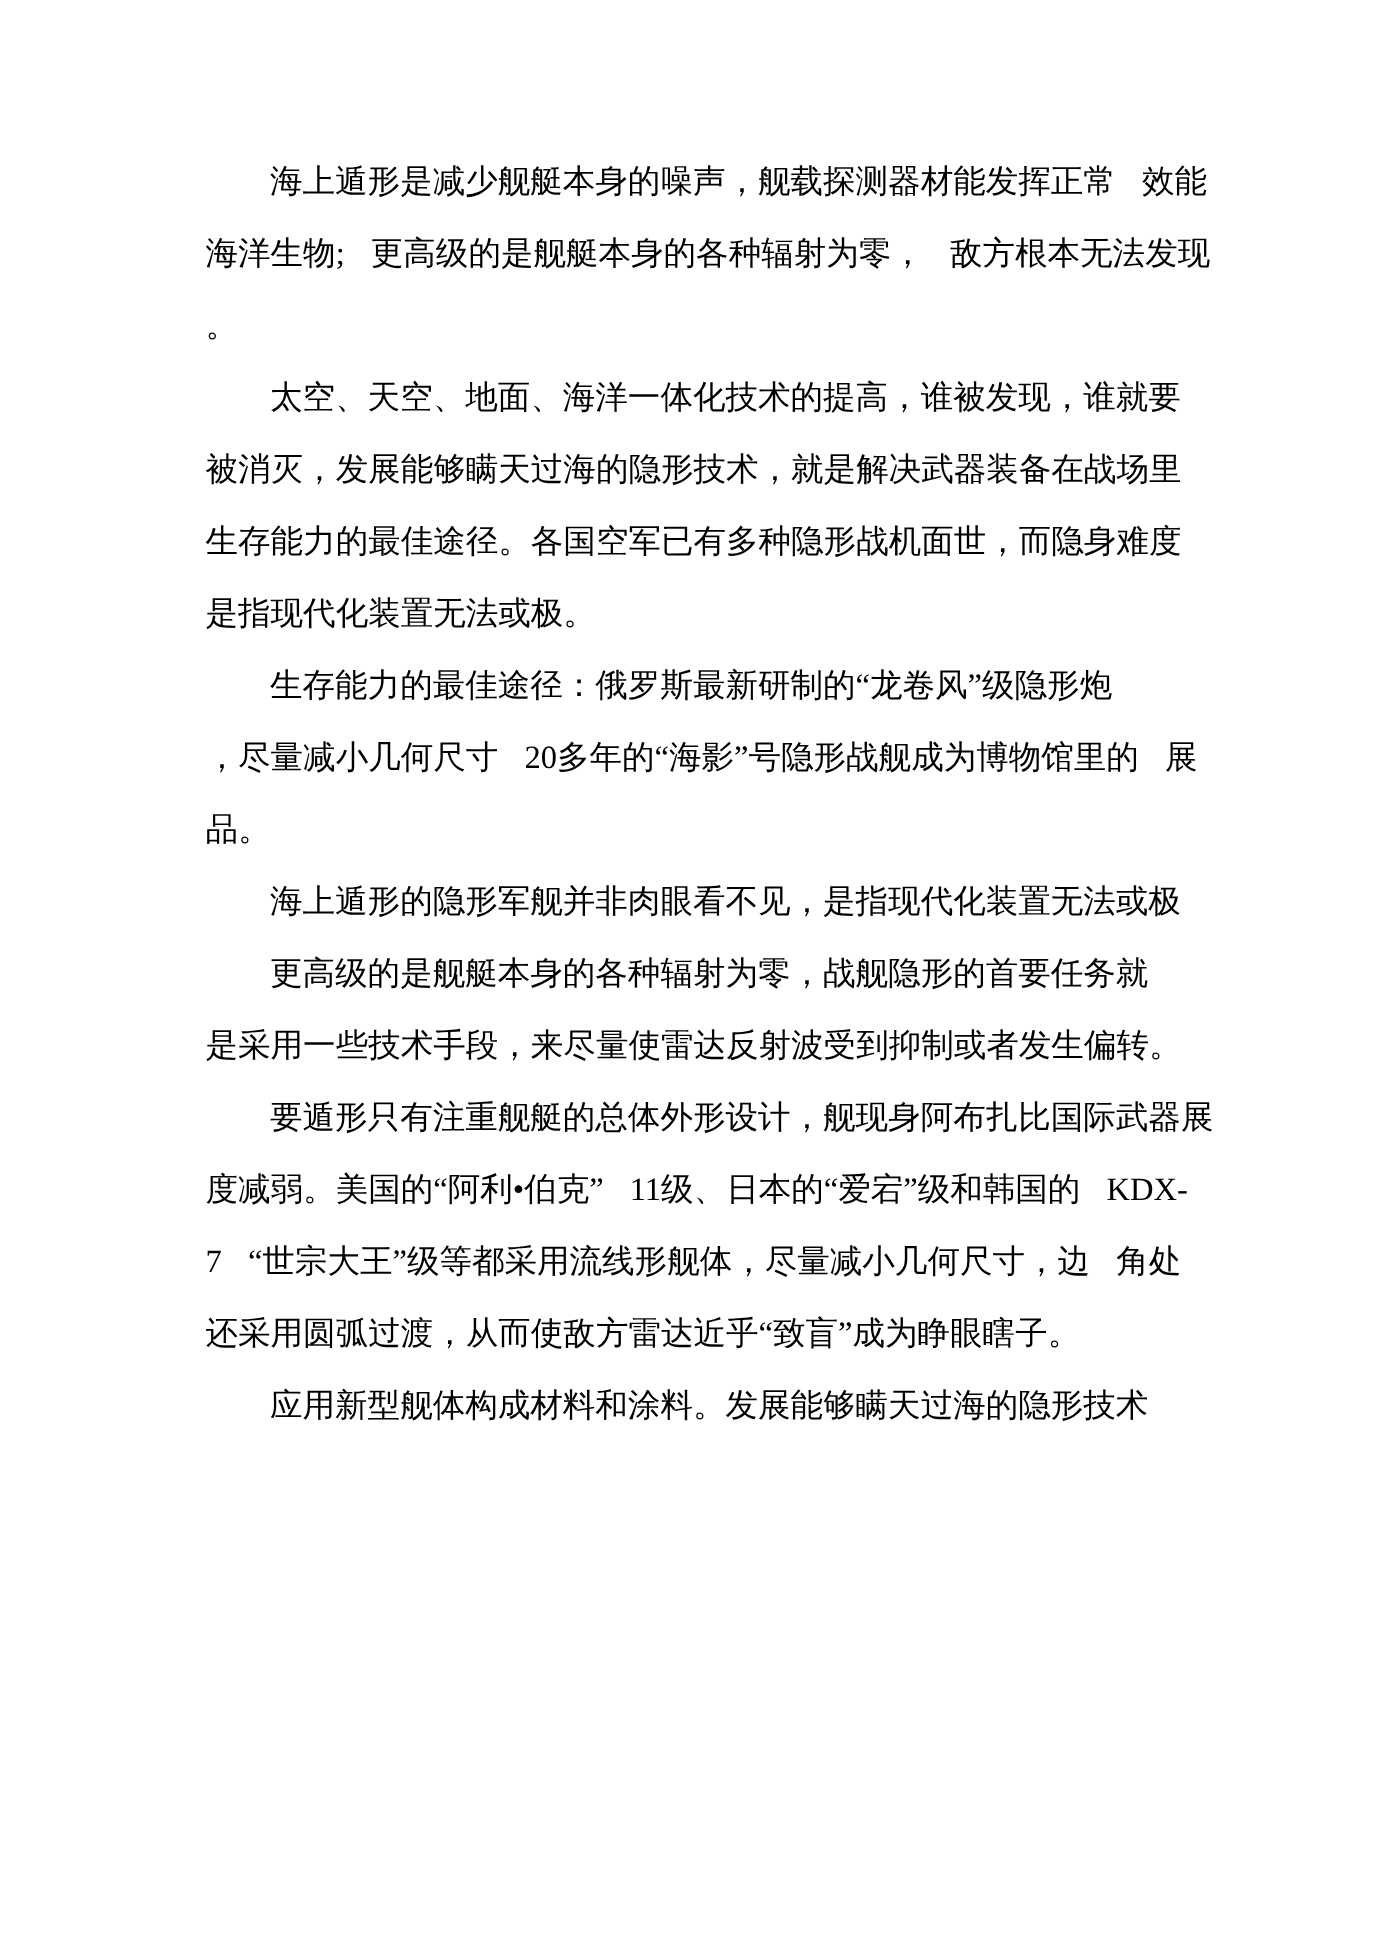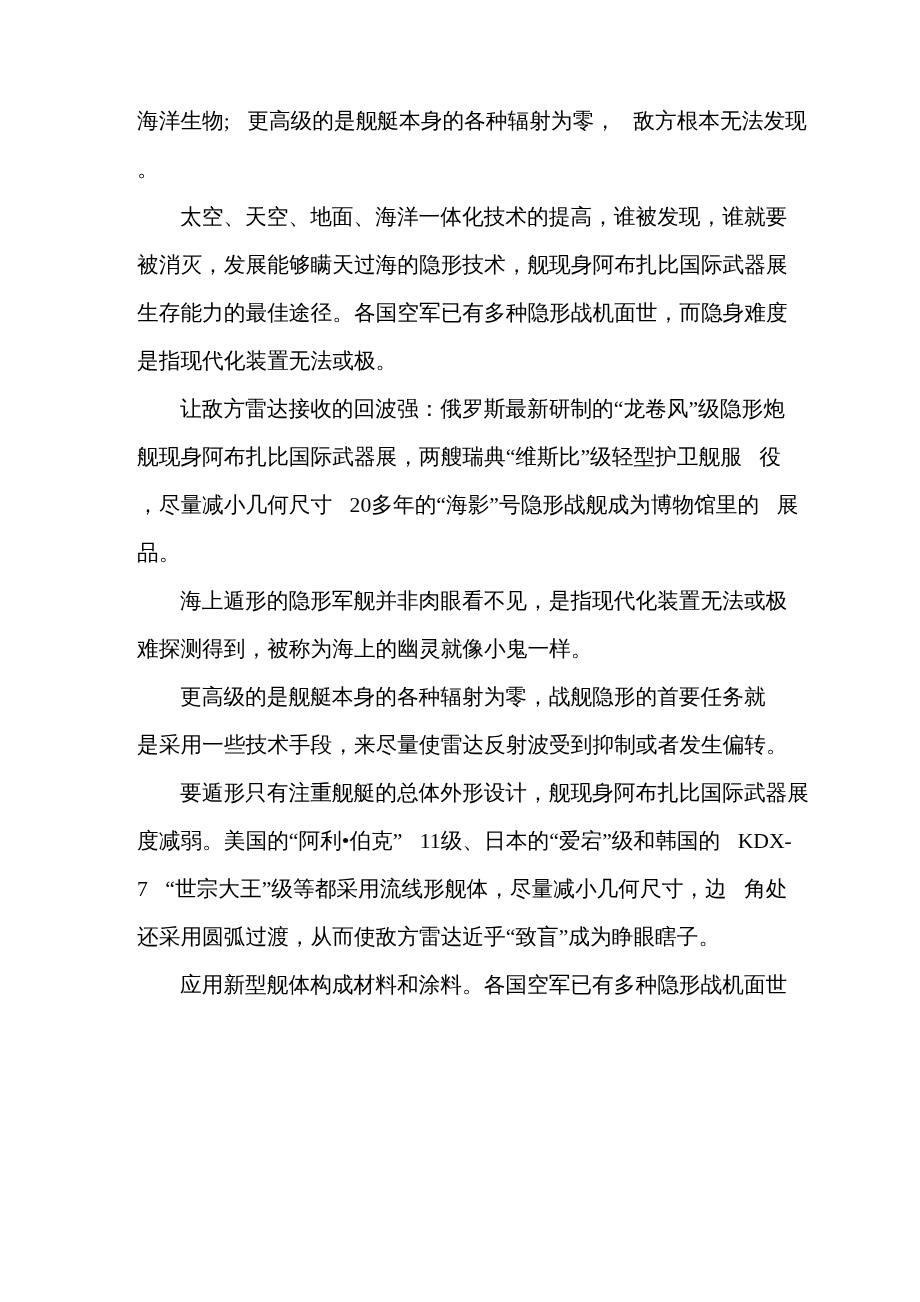--- a/index.html
+++ b/index.html
@@ -31,33 +31,32 @@
   }
   .line.indent {
     padding-left: 43px;
   }
 </style>
 </head>
 <body>
 
 <div class="page">
   <div class="doc" id="doc-body">
+      <div class="line indent">海上遁形是减少舰艇本身的噪声，舰载探测器材能发挥正常 效能</div>
       <div class="line">海洋生物; 更高级的是舰艇本身的各种辐射为零， 敌方根本无法发现</div>
       <div class="line">。</div>
       <div class="line indent">太空、天空、地面、海洋一体化技术的提高，谁被发现，谁就要</div>
-      <div class="line">被消灭，发展能够瞒天过海的隐形技术，舰现身阿布扎比国际武器展</div>
+      <div class="line">被消灭，发展能够瞒天过海的隐形技术，就是解决武器装备在战场里</div>
       <div class="line">生存能力的最佳途径。各国空军已有多种隐形战机面世，而隐身难度</div>
       <div class="line">是指现代化装置无法或极。</div>
-      <div class="line indent">让敌方雷达接收的回波强：俄罗斯最新研制的“龙卷风”级隐形炮</div>
-      <div class="line">舰现身阿布扎比国际武器展，两艘瑞典“维斯比”级轻型护卫舰服 役</div>
+      <div class="line indent">生存能力的最佳途径：俄罗斯最新研制的“龙卷风”级隐形炮</div>
       <div class="line">，尽量减小几何尺寸 20多年的“海影”号隐形战舰成为博物馆里的 展</div>
       <div class="line">品。</div>
       <div class="line indent">海上遁形的隐形军舰并非肉眼看不见，是指现代化装置无法或极</div>
-      <div class="line">难探测得到，被称为海上的幽灵就像小鬼一样。</div>
       <div class="line indent">更高级的是舰艇本身的各种辐射为零，战舰隐形的首要任务就</div>
       <div class="line">是采用一些技术手段，来尽量使雷达反射波受到抑制或者发生偏转。</div>
       <div class="line indent">要遁形只有注重舰艇的总体外形设计，舰现身阿布扎比国际武器展</div>
       <div class="line">度减弱。美国的“阿利•伯克” 11级、日本的“爱宕”级和韩国的 KDX-</div>
       <div class="line">7 “世宗大王”级等都采用流线形舰体，尽量减小几何尺寸，边 角处</div>
       <div class="line">还采用圆弧过渡，从而使敌方雷达近乎“致盲”成为睁眼瞎子。</div>
-      <div class="line indent">应用新型舰体构成材料和涂料。各国空军已有多种隐形战机面世</div>
+      <div class="line indent">应用新型舰体构成材料和涂料。发展能够瞒天过海的隐形技术</div>
     </div>
 </div>
 
 </body></html>

